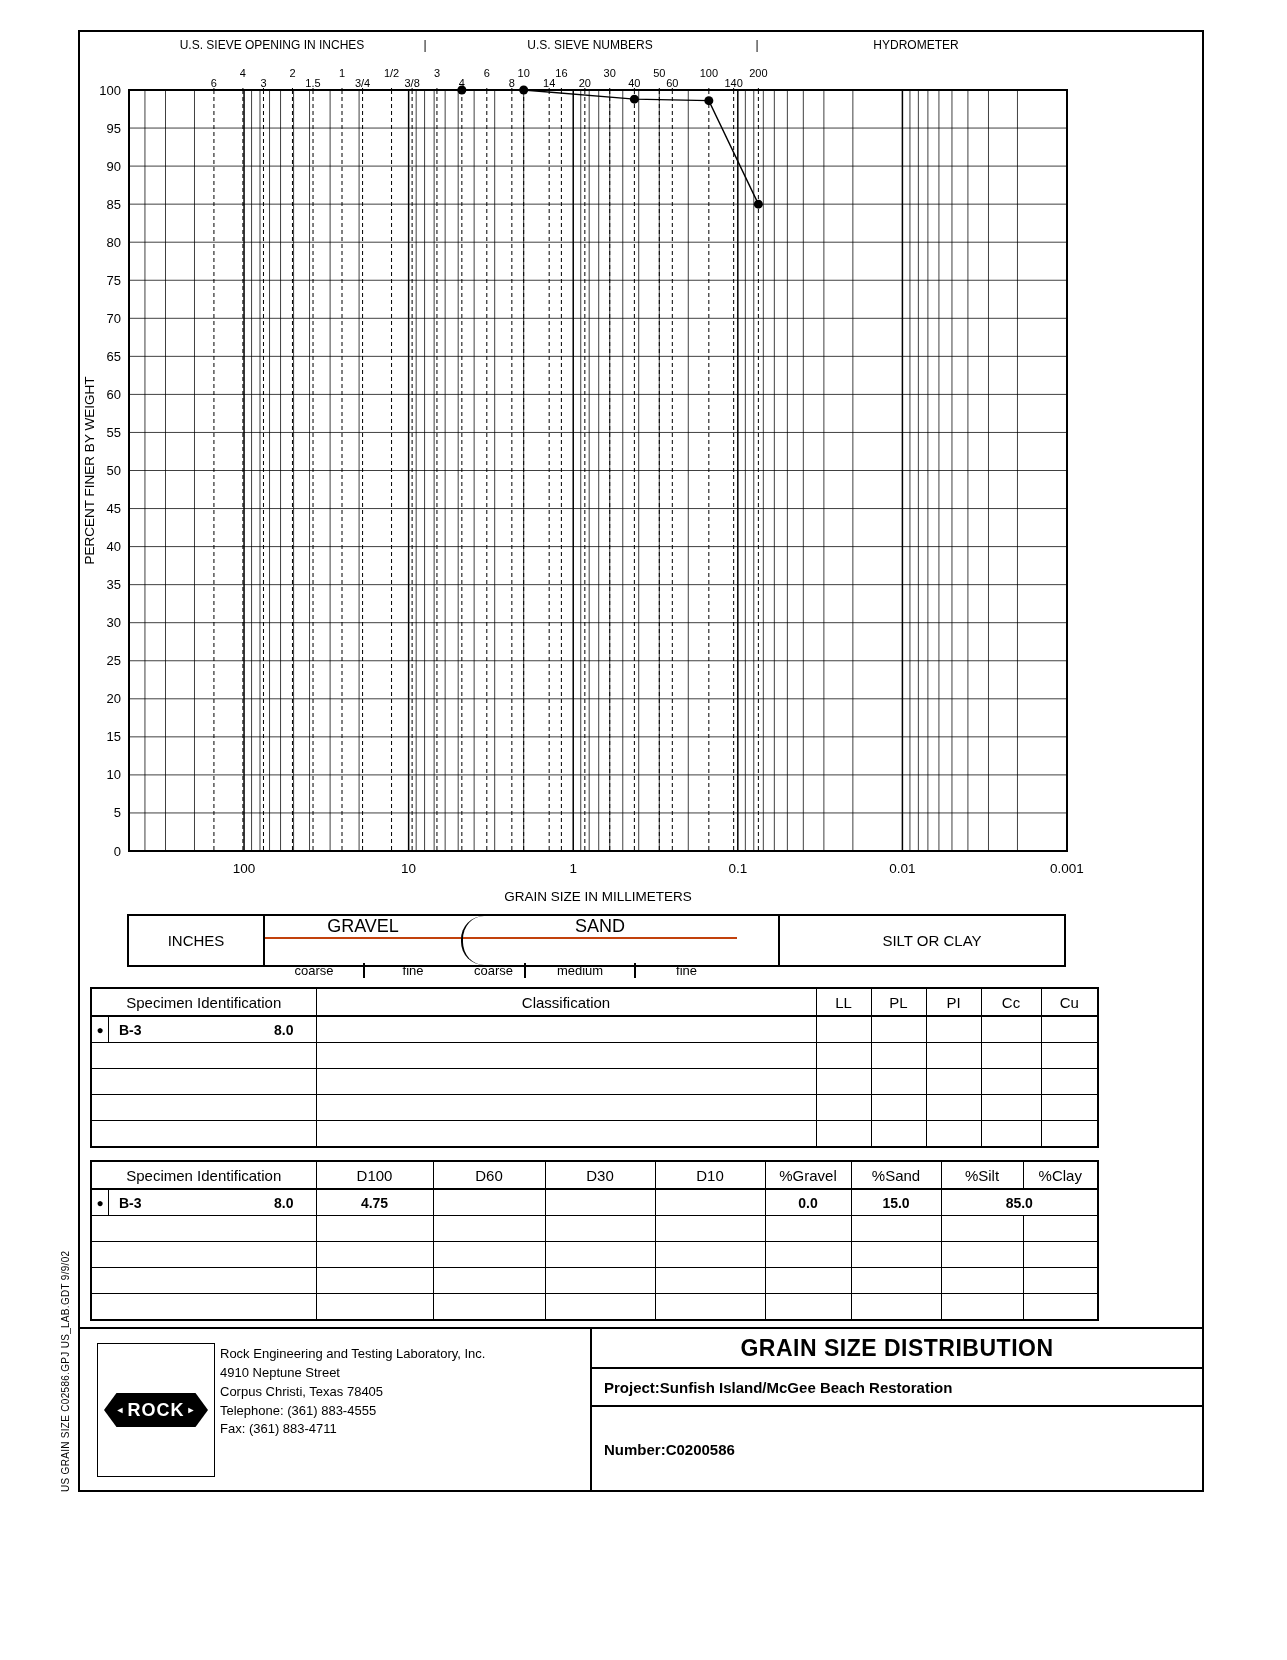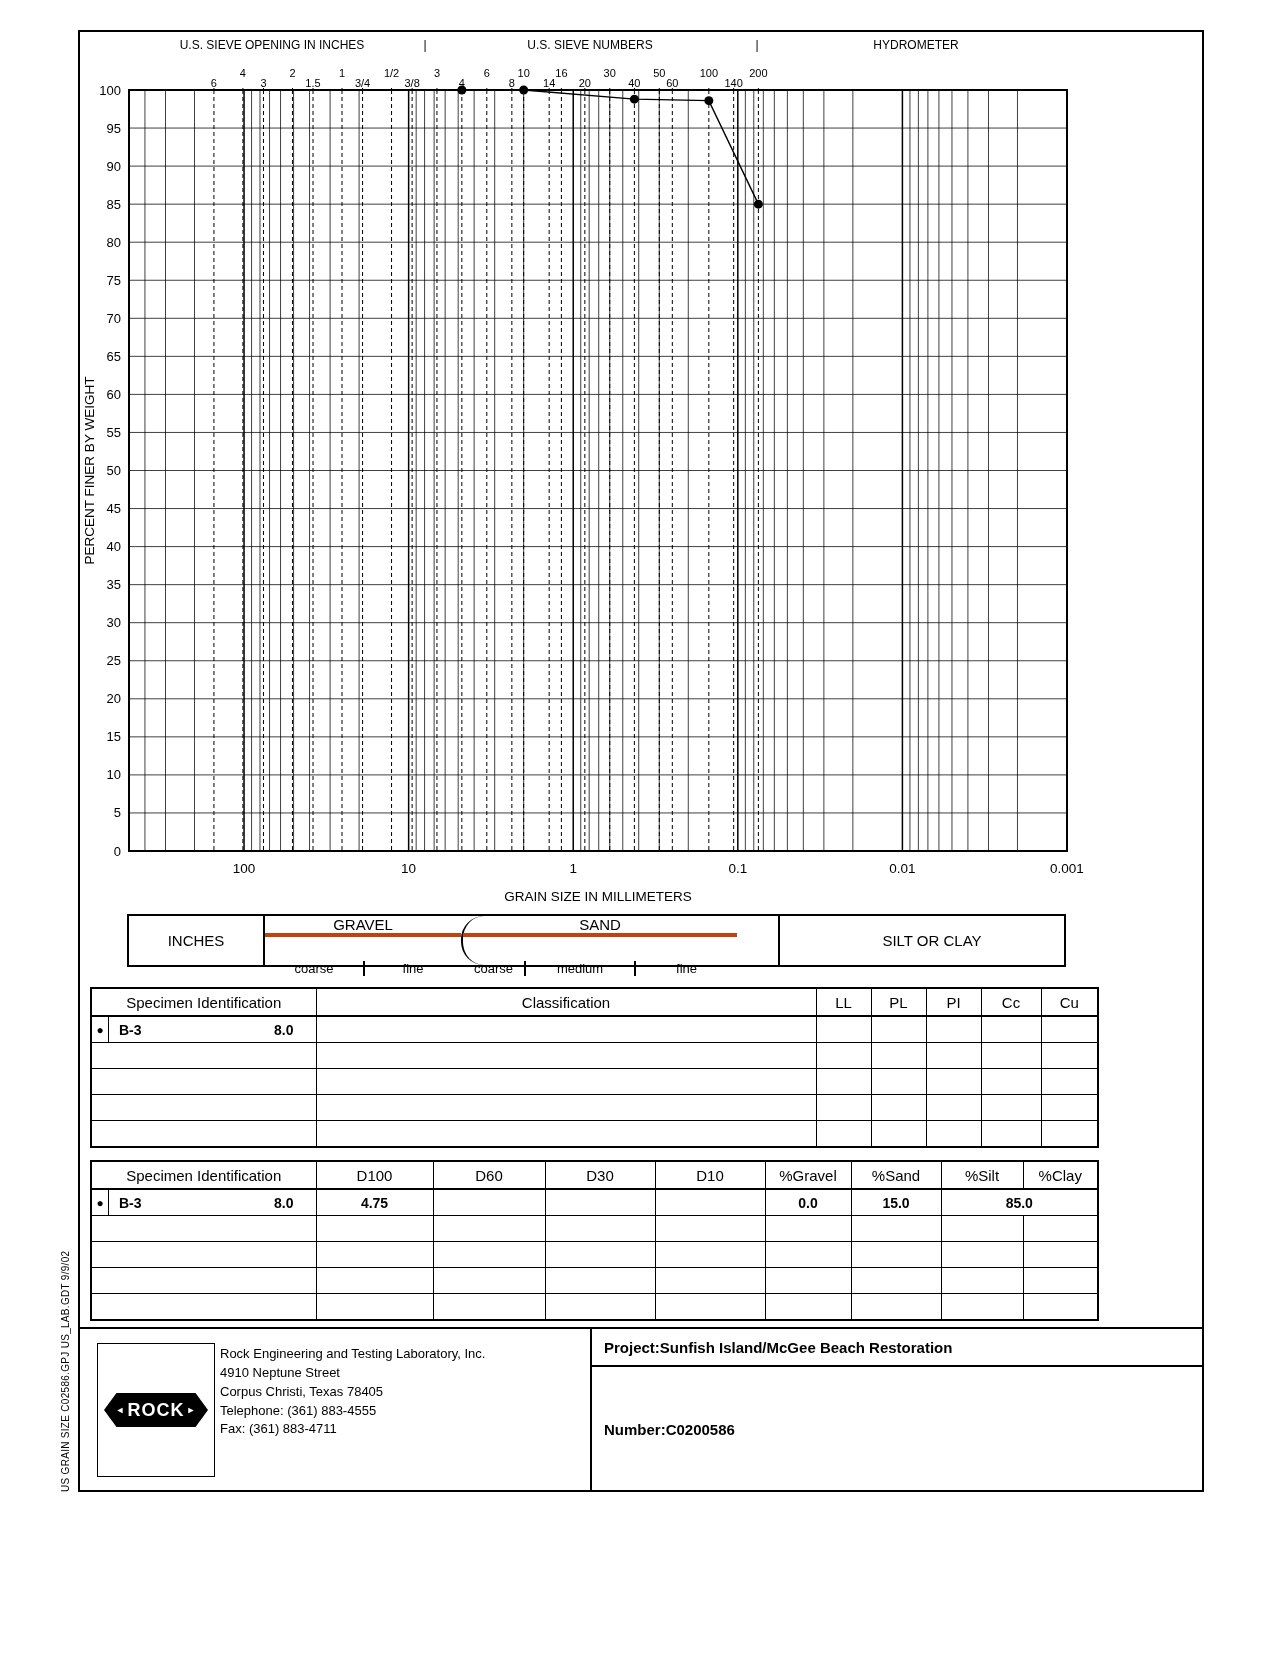--- a/index.html
+++ b/index.html
@@ -8,21 +8,21 @@
   .frame{position:absolute;left:78px;top:30px;width:1122px;height:1458px;border:2px solid #000;}
   #chart-svg{position:absolute;left:0;top:0;}
 
   
   .cb{position:absolute;left:47px;top:882px;width:935px;height:49px;border:2px solid #000;}
   .cbc{position:absolute;top:0;height:100%;display:flex;align-items:center;justify-content:center;
        font-size:15px;border-left:2px solid #000;box-sizing:border-box;}
   .cbc.first{border-left:none;}
   .cbg{position:absolute;top:0;height:100%;border-left:2px solid #000;box-sizing:border-box;
        display:flex;flex-direction:column;}
-  .cbt{height:22px;border-bottom:4px solid #c2410c;display:flex;align-items:center;justify-content:center;font-size:15px;}
+  .cbt{height:22px;border-bottom:2px solid #c2410c;display:flex;align-items:center;justify-content:center;font-size:18px;}
   .cbs{flex:1;display:flex;margin-top:24px;}
   .cbsc{display:flex;align-items:center;justify-content:center;font-size:13px;border-left:2px solid #000;box-sizing:border-box;}
   .cbsc.first{border-left:none;}
   .grow{flex:1;}
 
   
   .gtable{position:absolute;border-collapse:collapse;table-layout:fixed;background:#fff;border:2px solid #000;}
   .gtable th,.gtable td{border:1px solid #000;padding:0 4px;overflow:hidden;white-space:nowrap;}
   .gtable th{font-weight:normal;font-size:15px;height:26px;text-align:center;border-bottom:2px solid #000;}
   .gtable td{font-size:14px;font-weight:bold;height:25px;text-align:center;}
@@ -464,20 +464,21 @@
         </div>
         <div class="company">
           <div>Rock Engineering and Testing Laboratory, Inc.</div>
           <div>4910 Neptune Street</div>
           <div>Corpus Christi, Texas  78405</div>
           <div>Telephone:  (361) 883-4555</div>
           <div>Fax:  (361) 883-4711</div>
         </div>
       </div>
       <div class="footer-right">
+        <div class="doc-title">GRAIN SIZE DISTRIBUTION</div>
         <div class="meta-row">
           <span>Project:</span>
           <span>Sunfish Island/McGee Beach Restoration</span>
         </div>
         <div class="meta-row last">
           <span>Number:</span>
           <span>C0200586</span>
         </div>
       </div>
     </div>

